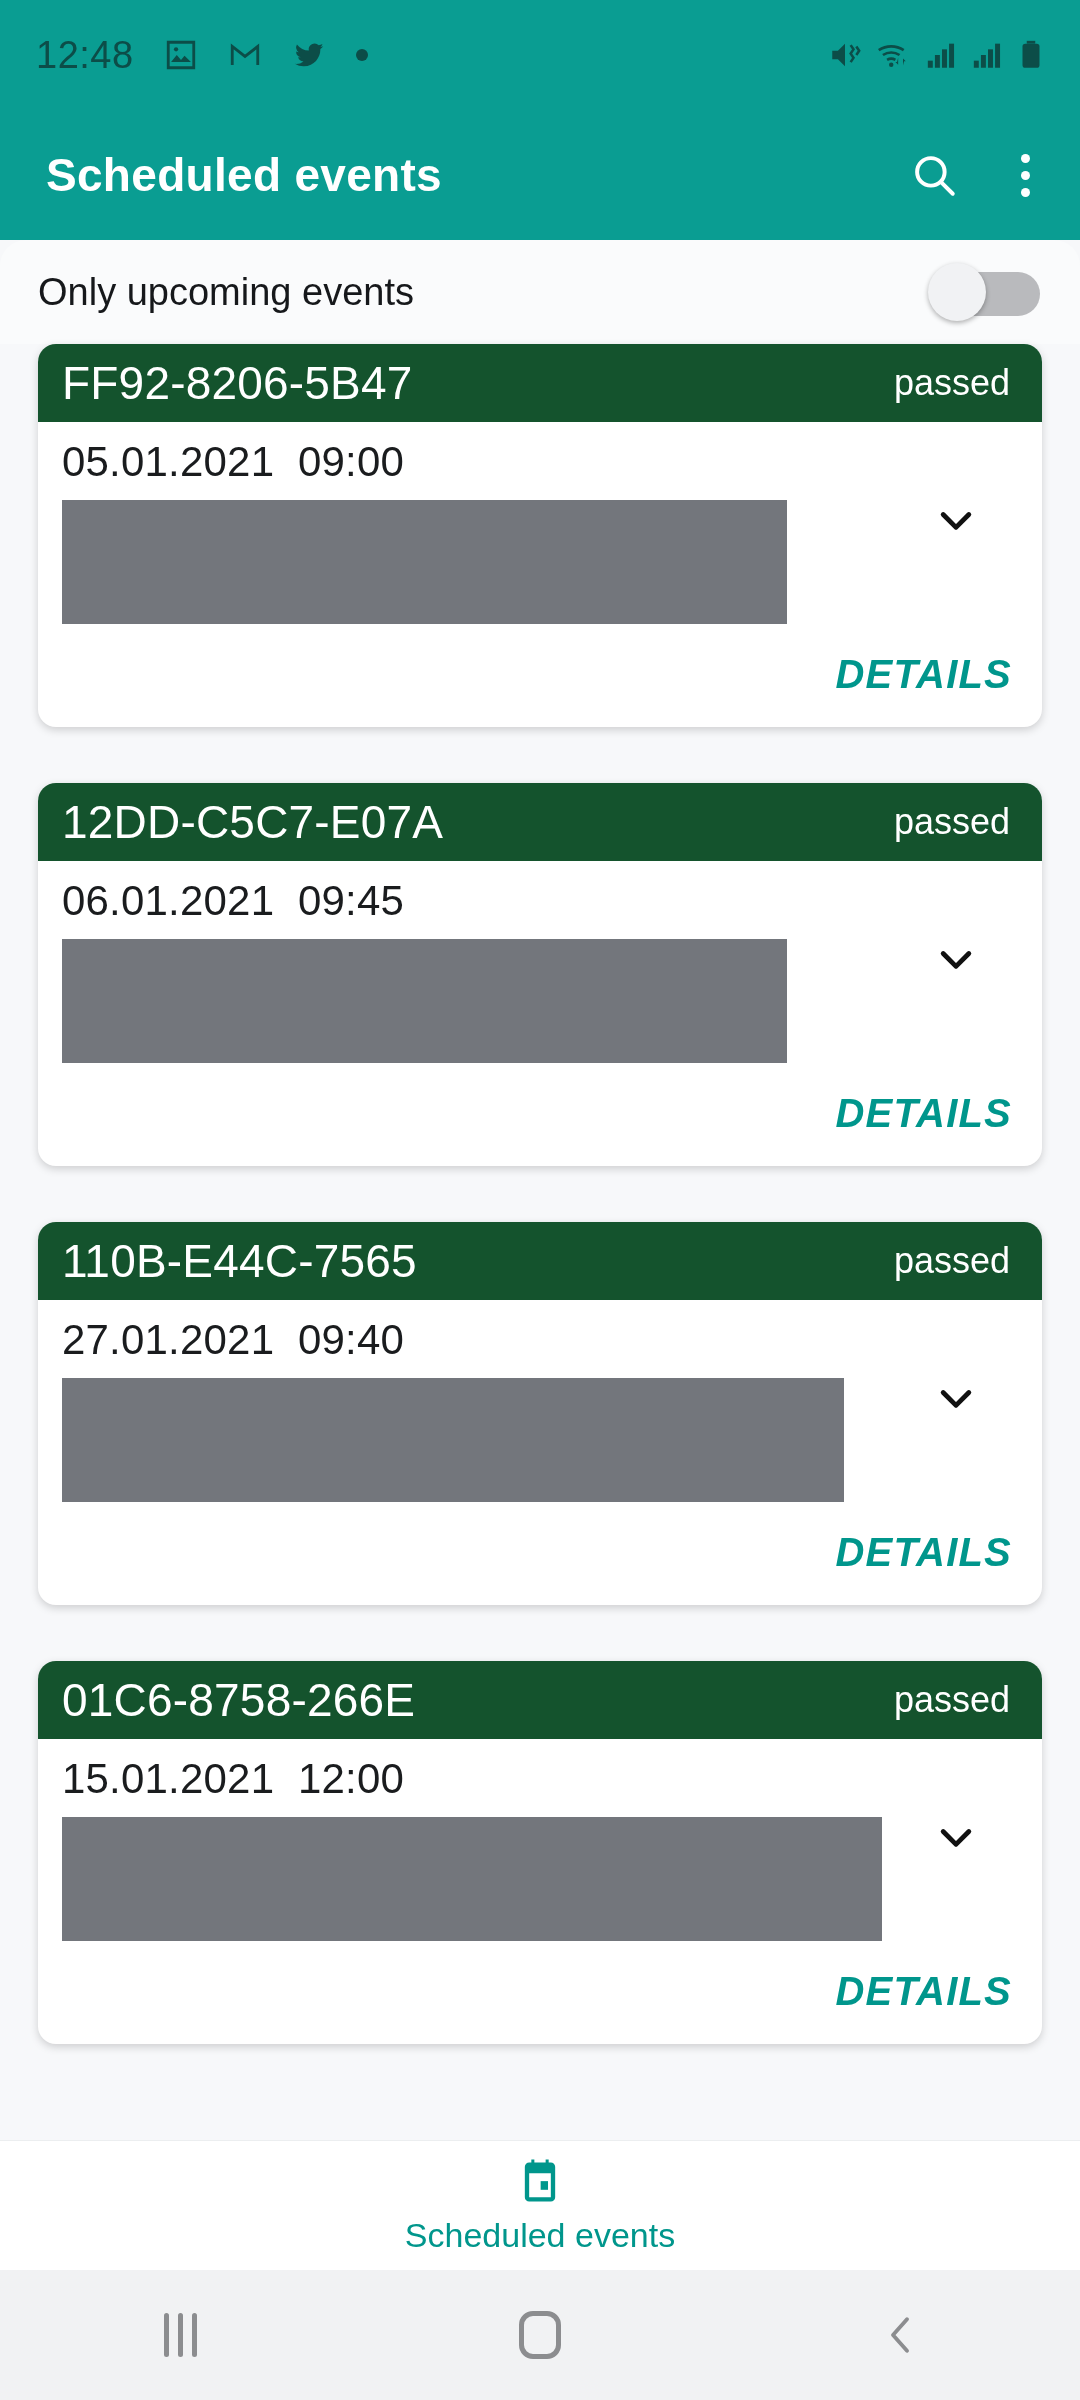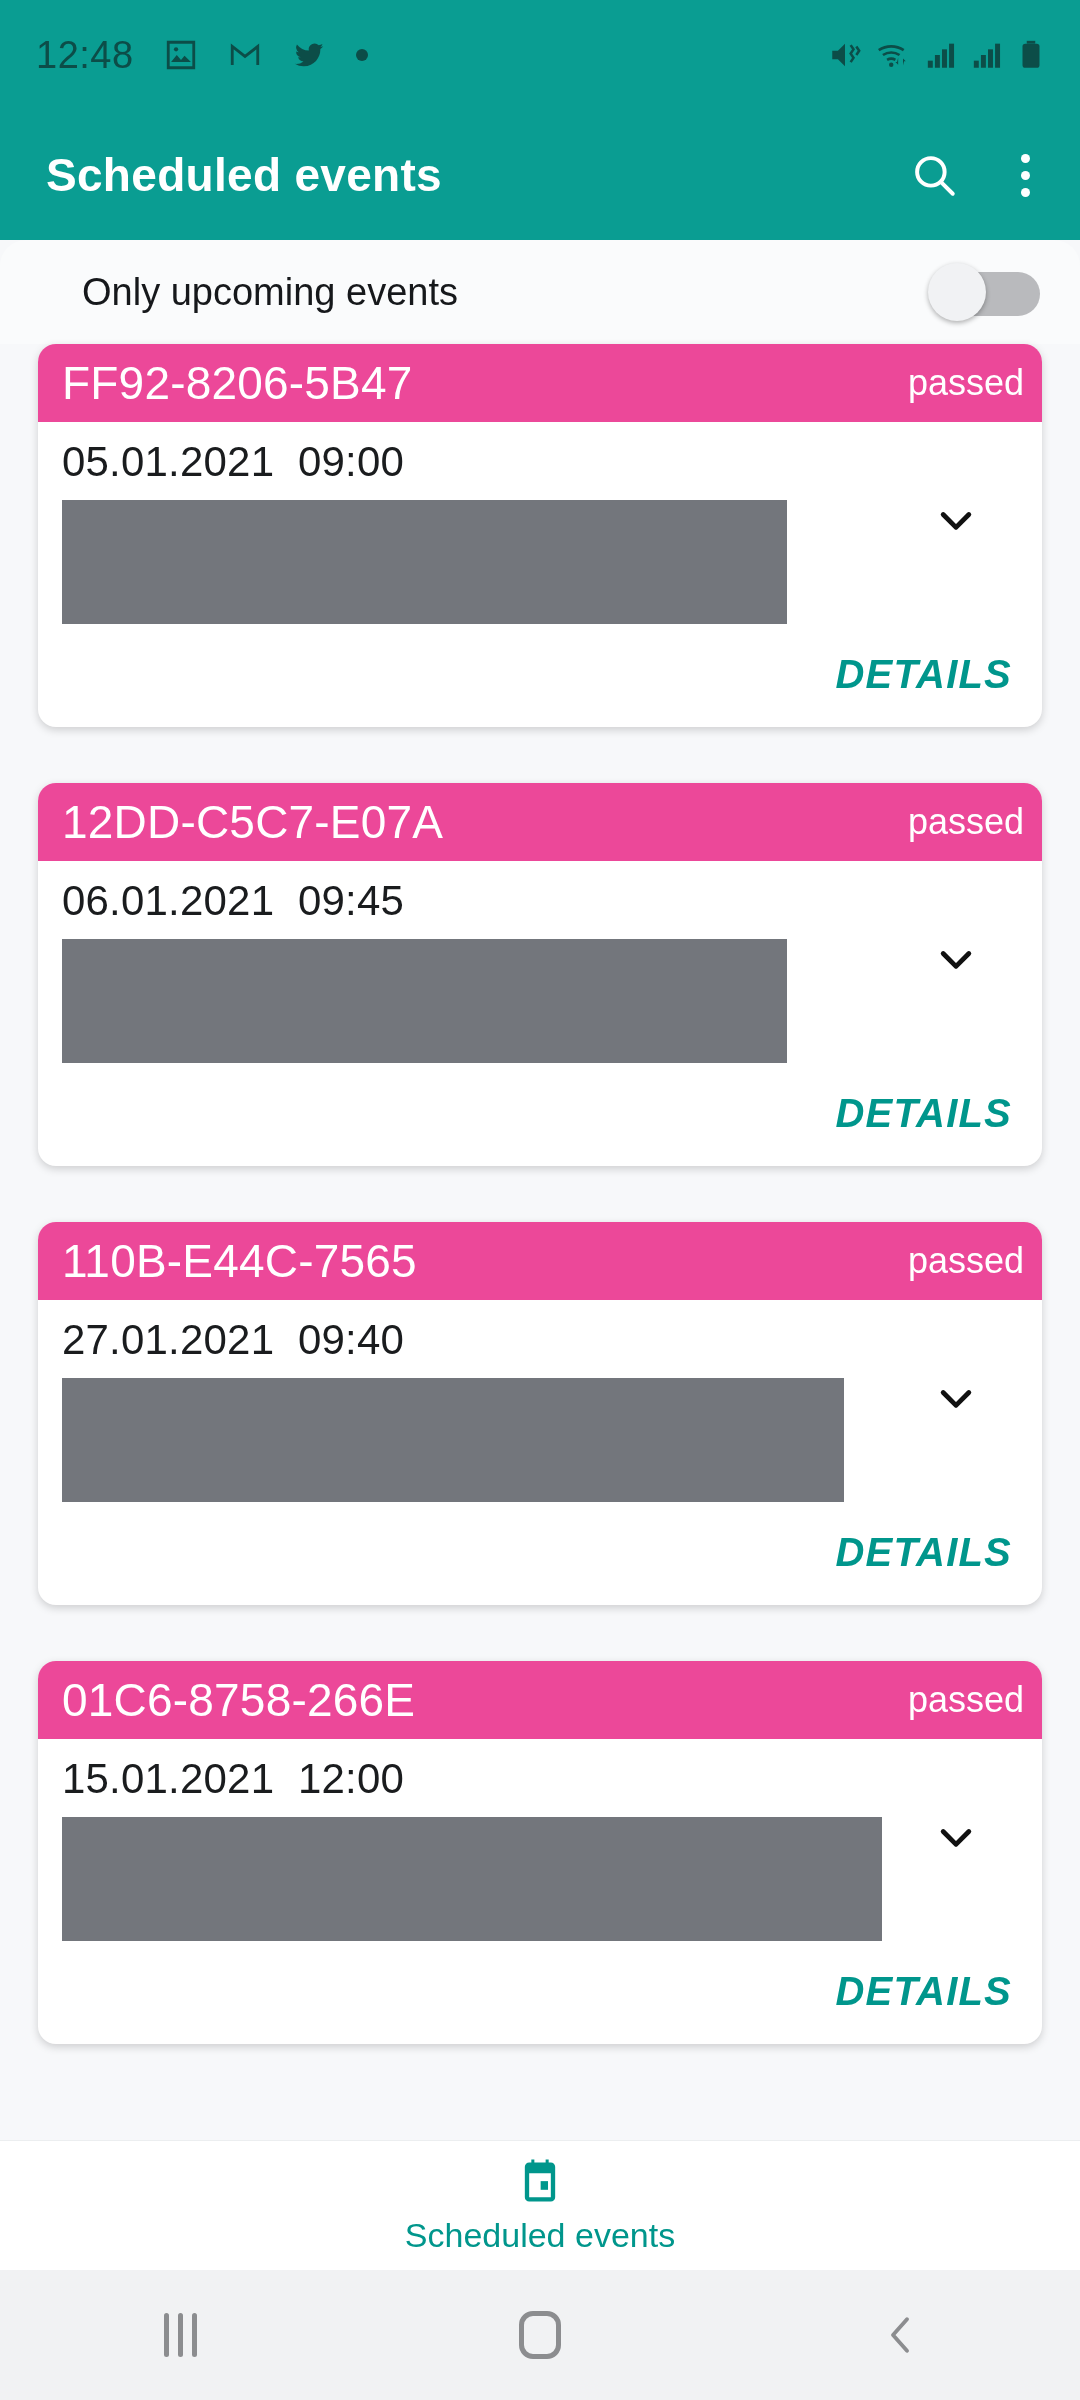--- a/index.html
+++ b/index.html
@@ -44,21 +44,21 @@
     background:#f7f8fa;
     border-top-left-radius:26px; border-top-right-radius:26px;
     overflow:hidden;
   }
   .toggle-row{
     height:104px;
     display:flex; align-items:center;
     padding:0 40px 0 38px;
     background:#fafbfc;
   }
-  .toggle-label{ font-size:38px; color:#16181b;margin-left:44px; }
+  .toggle-label{ font-size:38px; color:#16181b; }
   .switch{
     margin-left:auto; position:relative;
     width:112px; height:60px; display:flex; align-items:center;
   }
   .switch-track{
     position:absolute; right:0; top:10px;
     width:96px; height:44px; border-radius:22px;
     background:#b9babd;
   }
   .switch-thumb{
@@ -75,24 +75,24 @@
   }
   .card{
     position:relative;
     background:#ffffff;
     border-radius:18px;
     box-shadow:0 3px 9px rgba(0,0,0,.17);
     overflow:hidden;
     margin-bottom:56px;
   }
   .card-head{
-    background:#ec4899;
+    background:#14532d;
     height:78px;
     display:flex; align-items:center;
-    padding:0 18px 0 24px;
+    padding:0 32px 0 24px;
   }
   .card-id{
     color:#ffffff; font-size:46px; letter-spacing:.2px;
     white-space:nowrap;
   }
   .card-status{
     margin-left:auto;
     color:#ffffff; font-size:36px; 
     white-space:nowrap;
   }

